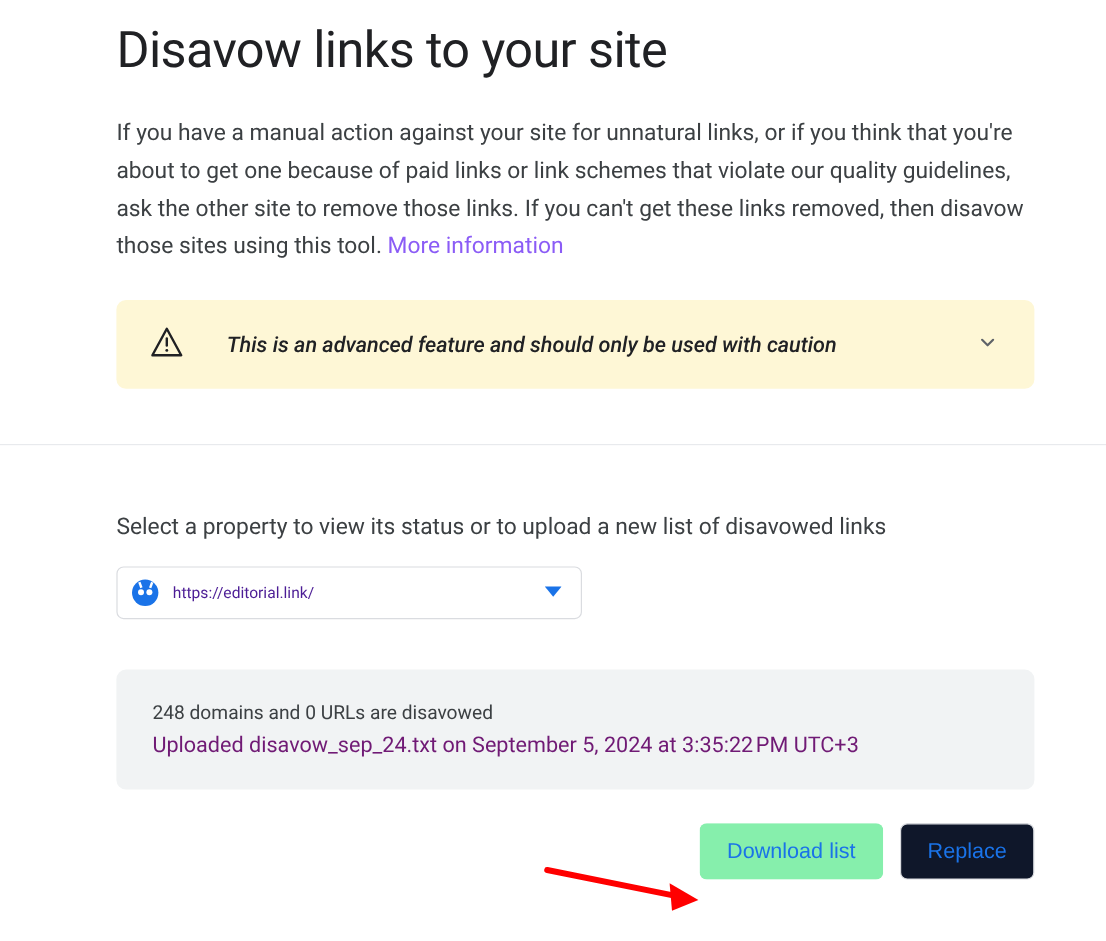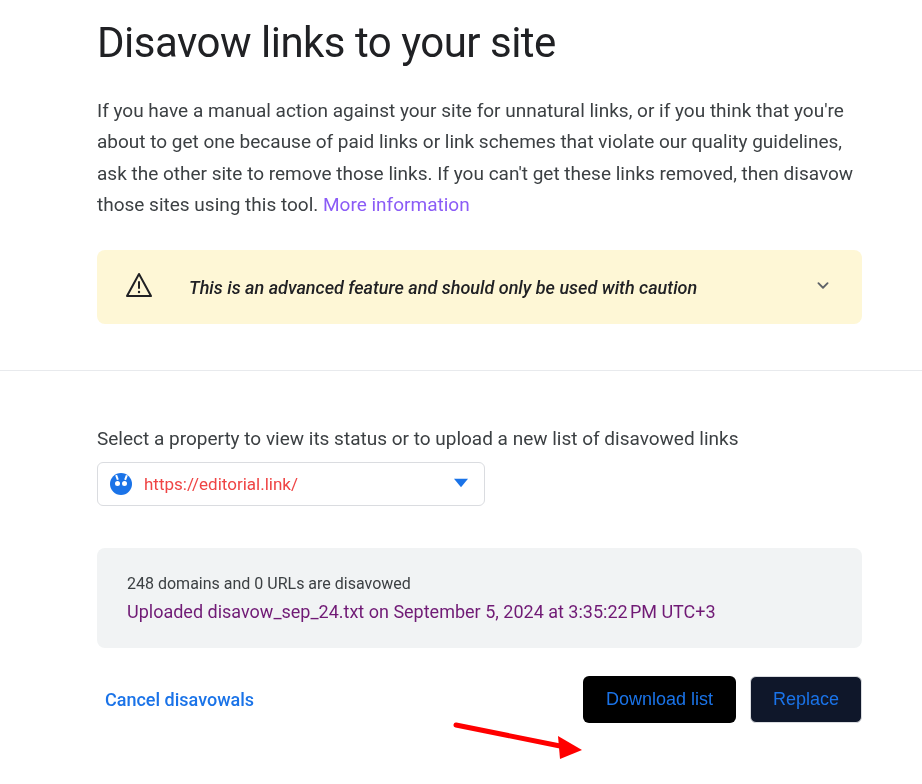--- a/index.html
+++ b/index.html
@@ -60,21 +60,21 @@
     }
     .divider {
       border: none;
       border-top: 1px solid #e8eaed;
       margin: 0 -68px 0 -68px;
       margin-bottom: 56px;
     }
     .select-label {
       font-size: 19px;
       color: #3c4043;
-      margin-bottom: 12px;
+      margin-bottom: 22px;
     }
     .property-select {
       display: inline-flex;
       align-items: center;
       border: 1px solid #dadce0;
       border-radius: 6px;
       padding: 10px 16px 10px 12px;
       width: 388px;
       cursor: pointer;
       margin-bottom: 42px;
@@ -107,22 +107,22 @@
     .property-favicon .antenna {
       position: absolute;
       width: 1.5px;
       height: 5px;
       background: #fff;
       top: 2px;
     }
     .property-favicon .antenna.left { left: 6px; transform: rotate(-20deg); }
     .property-favicon .antenna.right { right: 6px; transform: rotate(20deg); }
     .property-url {
-      font-size: 17px;
-      color: #ef4444;
+      font-size: 13px;
+      color: #4c1d95;
       flex: 1;
     }
     .dropdown-arrow {
       color: #1a73e8;
     }
     .status-box {
       background: #f1f3f4;
       border-radius: 8px;
       padding: 26px 30px;
       margin-bottom: 28px;
@@ -154,21 +154,21 @@
       font-weight: 500;
       padding: 12px 22px;
       border-radius: 6px;
       cursor: pointer;
       border: 1px solid #dadce0;
       background: #0f172a;
       color: #1a73e8;
     }
     .btn-download {
       border-color: transparent;
-      background: #000000;
+      background: #86efac;
       text-align: right;
     }
     .arrow-annotation {
       position: absolute;
       left: 450px;
       top: 717px;
       pointer-events: none;
     }
   </style>
 </head>
@@ -215,21 +215,20 @@
         </svg>
     </span>
   </div>
 
   <div class="status-box">
     <div class="status-heading">248 domains and 0 URLs are disavowed</div>
     <div class="status-sub">Uploaded disavow_sep_24.txt on September 5, 2024 at 3:35:22 PM UTC+3</div>
   </div>
 
   <div class="action-row">
-    <span class="cancel-link">Cancel disavowals</span>
     <span class="spacer"></span>
     <button class="btn btn-download">Download list</button>
     <button class="btn">Replace</button>
   </div>
 </div>
 
 <svg class="arrow-annotation" width="140" height="50" viewBox="0 0 140 50">
   <line x1="6" y1="8" x2="115" y2="30" stroke="#ff0000" stroke-width="5" stroke-linecap="round"></line>
   <polygon points="132,33 108,19 110,42" fill="#ff0000"></polygon>
 </svg>

